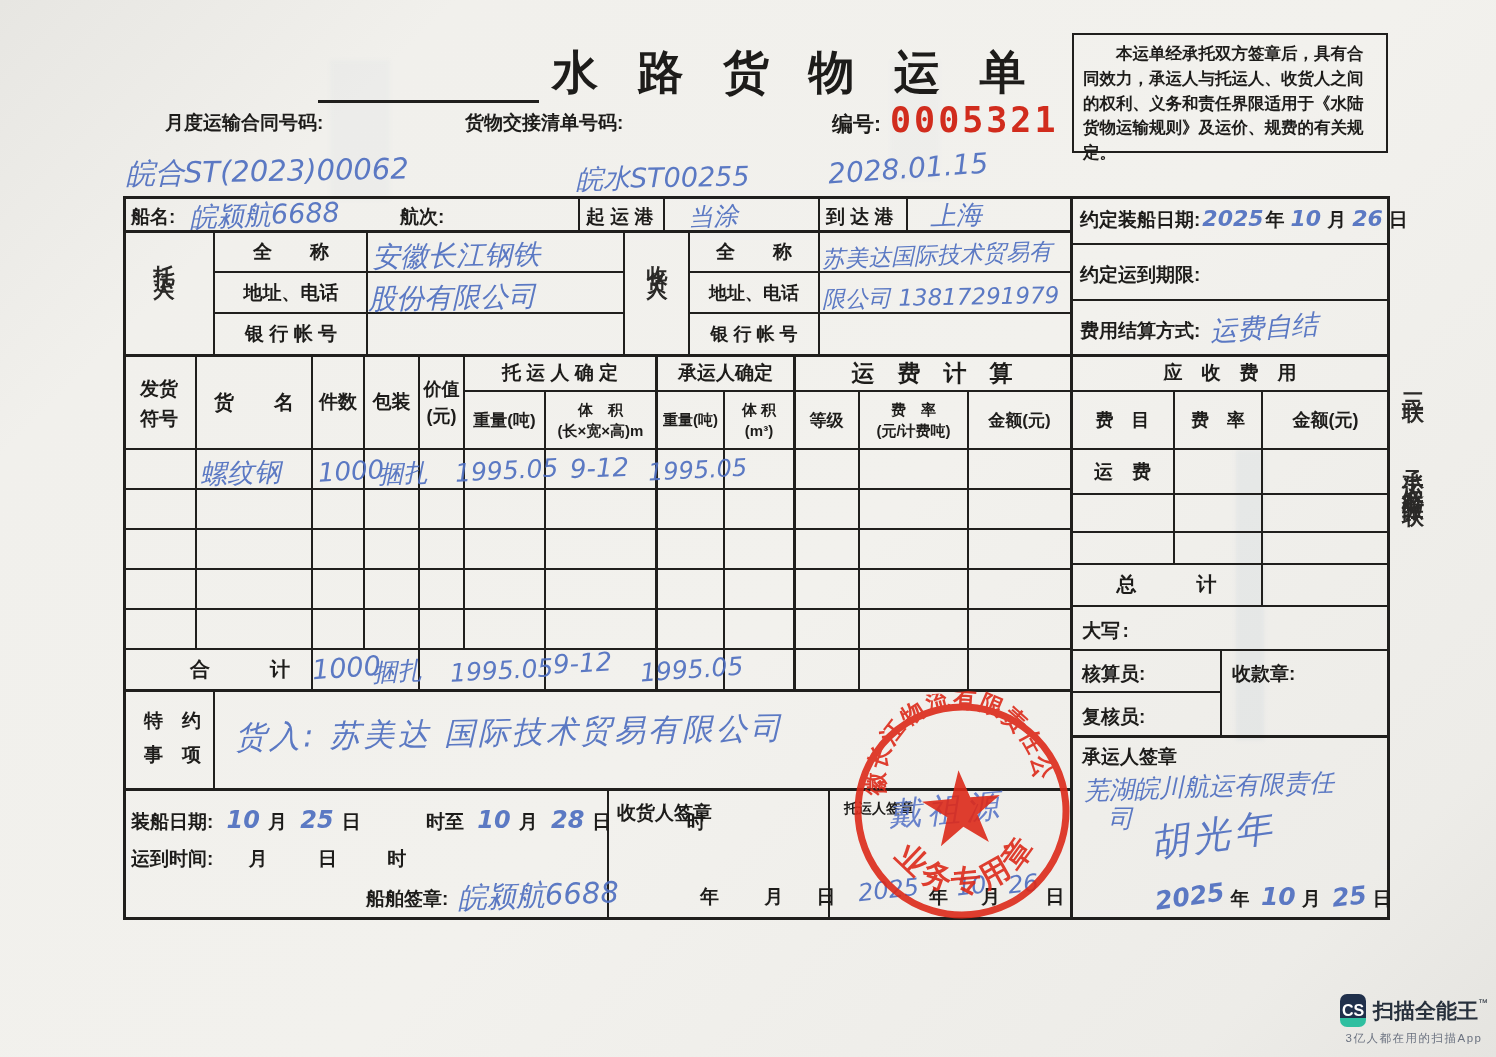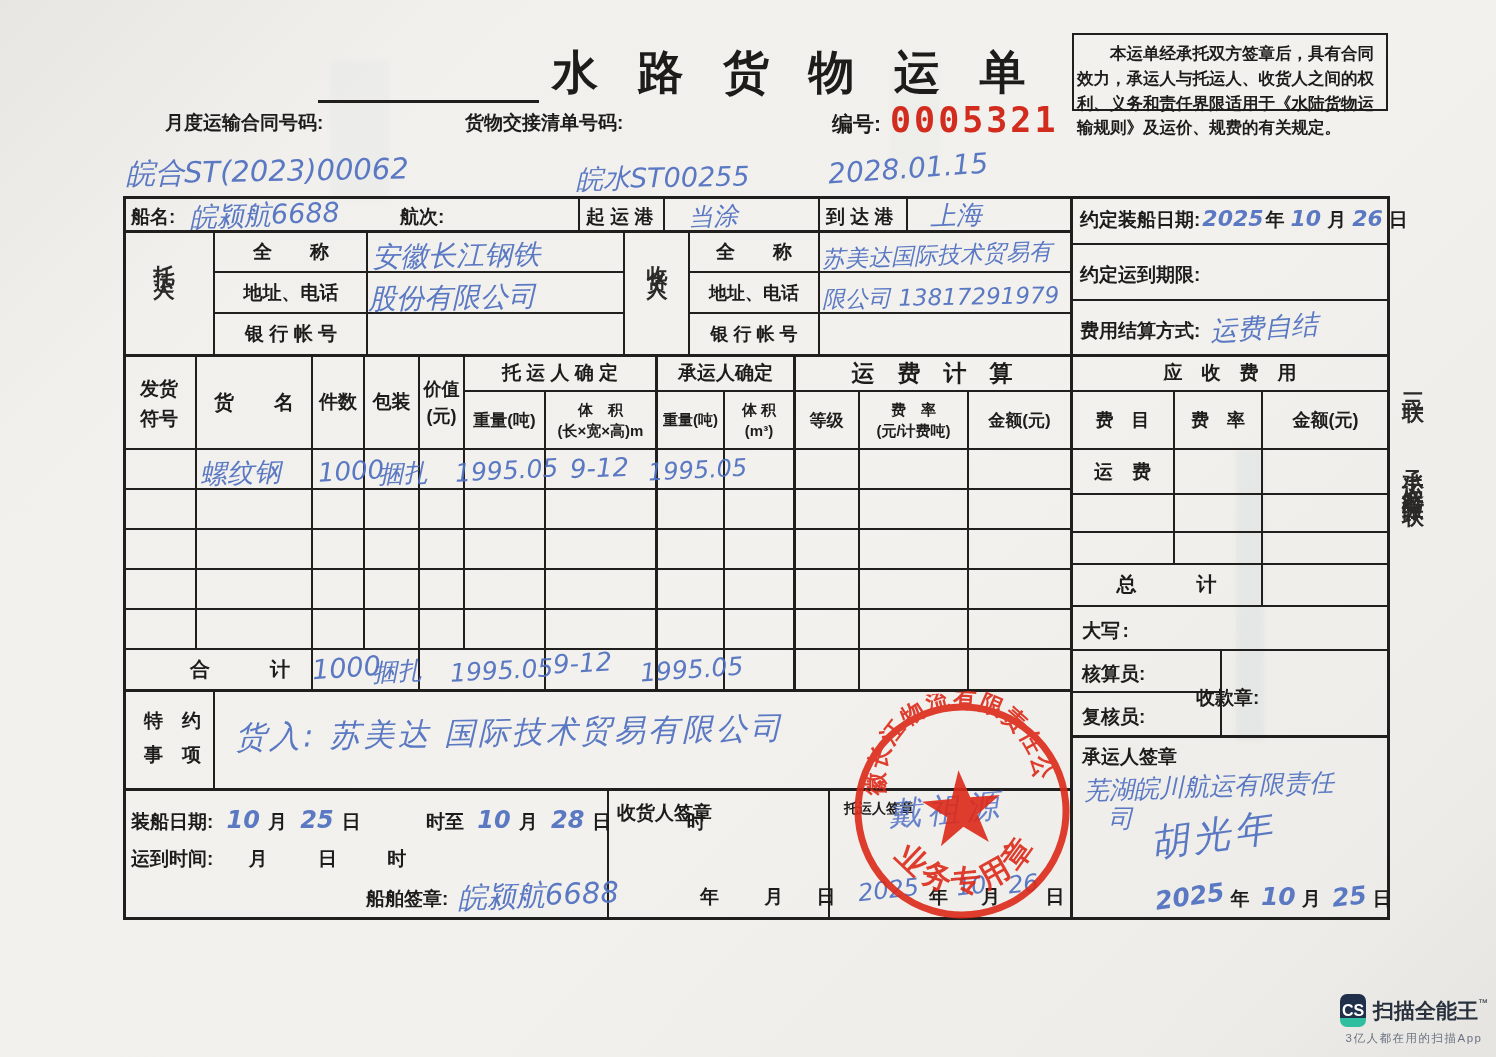--- a/index.html
+++ b/index.html
@@ -29,21 +29,21 @@
 
 <div class="lbl" style="left:165px;top:110px;font-size:19px;">月度运输合同号码:</div>
 <div class="lbl" style="left:465px;top:110px;font-size:19px;">货物交接清单号码:</div>
 <div class="lbl" style="left:832px;top:110px;font-size:21px;">编号:</div>
 <div class="lbl" style="left:890px;top:100px;font-size:35px;letter-spacing:3px;color:#d12c1d;font-family:'DejaVu Sans Mono',monospace;">0005321</div>
 
 <div class="hw" style="left:126px;top:152px;font-size:29px;transform:rotate(-1deg);">皖合ST(2023)00062</div>
 <div class="hw" style="left:576px;top:160px;font-size:27px;transform:rotate(-1deg);">皖水ST00255</div>
 <div class="hw" style="left:828px;top:152px;font-size:28px;transform:rotate(-4deg);">2028.01.15</div>
 
-<div class="abs" style="left:1072px;top:33px;width:316px;height:78px;border:2px solid #201f1d;box-sizing:border-box;padding:6px 3px;">
+<div class="abs" style="left:1072px;top:33px;width:316px;height:120px;border:2px solid #201f1d;box-sizing:border-box;padding:6px 9px;">
   <div style="font-size:16.5px;font-weight:bold;line-height:1.5;text-indent:2em;">本运单经承托双方签章后，具有合同效力，承运人与托运人、收货人之间的权利、义务和责任界限适用于《水陆货物运输规则》及运价、规费的有关规定。</div>
 </div>
 
 <div class="hl" style="left:123px;top:196px;width:1267px;height:3px;"></div>
 <div class="hl" style="left:123px;top:917px;width:1267px;height:3px;"></div>
 <div class="vl" style="left:123px;top:196px;width:3px;height:724px;"></div>
 <div class="vl" style="left:1387px;top:196px;width:3px;height:724px;"></div>
 <div class="vl" style="left:1070px;top:196px;width:3px;height:724px;"></div>
 
 <div class="hl" style="left:123px;top:230px;width:949px;height:3px;"></div>
@@ -169,21 +169,21 @@
 <div class="hw" style="left:312px;top:652px;font-size:27px;transform:rotate(-4deg);">1000</div>
 <div class="hw" style="left:372px;top:655px;font-size:25px;transform:rotate(-3deg);">捆扎</div>
 <div class="hw" style="left:450px;top:656px;font-size:25px;transform:rotate(-3deg);">1995.05</div>
 <div class="hw" style="left:553px;top:648px;font-size:26px;transform:rotate(-3deg);">9-12</div>
 <div class="hw" style="left:640px;top:655px;font-size:25px;transform:rotate(-4deg);">1995.05</div>
 
 <div class="lbl ctr" style="left:1072px;top:450px;width:101px;height:43px;font-size:19px;">运　费</div>
 <div class="lbl ctr" style="left:1072px;top:563px;width:189px;height:42px;font-size:20px;">总　　　计</div>
 <div class="lbl" style="left:1082px;top:618px;font-size:19px;font-family:Liberation Mono, monospace;">大写:</div>
 <div class="lbl" style="left:1082px;top:661px;font-size:19px;">核算员:</div>
-<div class="lbl" style="left:1196px;top:661px;font-size:19px;margin-top:24px;">收款章:</div>
+<div class="lbl" style="left:1232px;top:661px;font-size:19px;">收款章:</div>
 <div class="lbl" style="left:1082px;top:704px;font-size:19px;">复核员:</div>
 
 <div class="lbl" style="left:144px;top:708px;font-size:19px;">特　约</div>
 <div class="lbl" style="left:144px;top:742px;font-size:19px;">事　项</div>
 <div class="hw" style="left:235px;top:712px;font-size:31px;letter-spacing:3px;transform:rotate(-1deg);">货入: 苏美达 国际技术贸易有限公司</div>
 
 <div class="abs" style="left:131px;top:806px;font-size:19px;font-weight:bold;white-space:nowrap;">
   <span>装船日期:</span>
   <span class="hw" style="position:static;font-size:24px;margin:0 8px;">10</span><span>月</span>
   <span class="hw" style="position:static;font-size:24px;margin:0 8px;">25</span><span>日</span>

